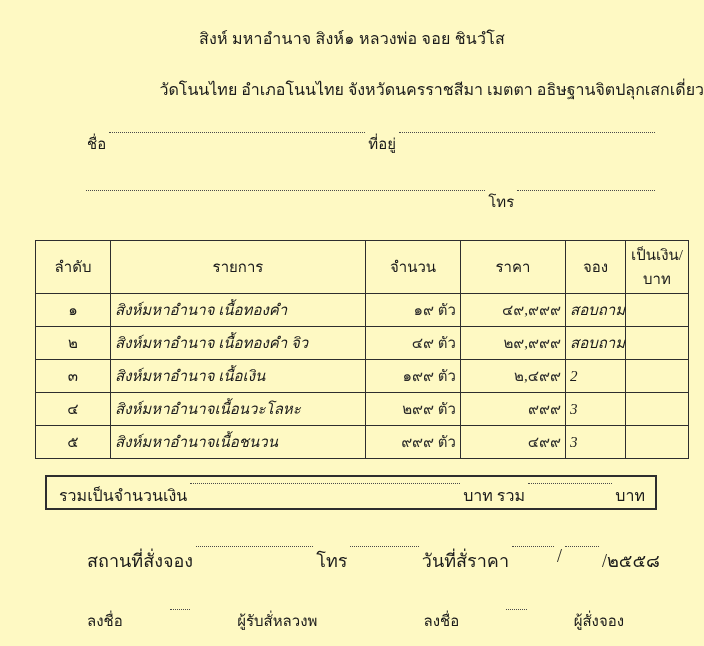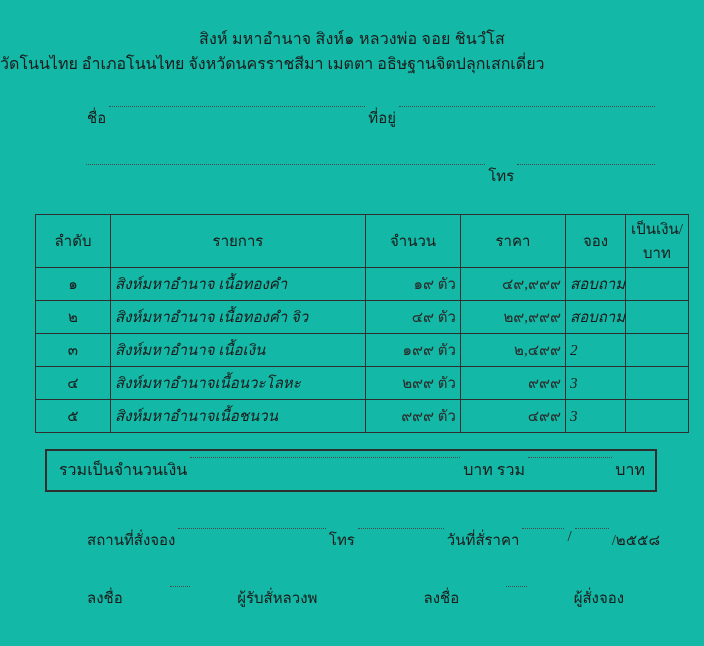--- a/index.html
+++ b/index.html
@@ -3,28 +3,28 @@
 <meta charset="utf-8">
 <style>
   * { margin: 0; padding: 0; box-sizing: border-box; }
   html, body { background: #ffffff; }
   body {
     width: 704px; height: 646px;
     font-family: "Liberation Serif", "DejaVu Serif", serif;
     color: #1b1b1b;
     overflow: hidden;
   }
-  .sheet { width: 704px; height: 646px; position: relative; background: #14b8a6; }
+  .sheet { width: 704px; height: 646px; position: relative; background: #fef9c3; }
 
   .title-line {
     text-align: center; font-size: 16px; padding-top: 26px;
     letter-spacing: .2px;
   }
   .subtitle-line {
-    text-align: left; font-size: 16px; 
+    text-align: right; font-size: 16px; margin-top: 26px;
   }
 
   .fill-row {
     display: flex; align-items: flex-start;
     font-size: 15px;
   }
   .fill-row .lbl { white-space: nowrap; padding: 0 2px; }
   .dots {
     flex: 1 1 auto;
     border-bottom: 1px dotted #4a4a4a;
@@ -52,26 +52,26 @@
   td.c-no { text-align: center; }
   td.c-item { text-align: left; padding-left: 9px; font-style: italic; }
   td.c-qty, td.c-price { text-align: right; color: #2a2a2a; }
   td.c-booked { font-style: italic; font-size: 15px; }
   td.c-amount { text-align: center; }
 
   .total-box {
     margin: 16px 0 0 45px;
     width: 612px;
     border: 2px solid #2e2e2e;
-    padding: 6px 8px 8px 10px;
+    padding: 6px 8px 0 10px;
     font-size: 16px;
   }
   .total-box .fill-row { font-size: 16px; }
 
-  #order-row { margin: 36px 42px 0 85px; font-size: 15px; }
+  #order-row { margin: 36px 42px 0 85px; font-size: 18px; }
   #sign-row  { margin: 34px 78px 0 85px; font-size: 15px; gap: 44px; }
   #sign-row .gap { flex: 0 0 14px; border: none; }
 </style>
 </head>
 <body>
 
 <div class="sheet">
 
   <div class="title-line">สิงห์ มหาอำนาจ สิงห์๑ หลวงพ่อ จอย ชินวํโส</div>
   <div class="subtitle-line">วัดโนนไทย อำเภอโนนไทย จังหวัดนครราชสีมา เมตตา อธิษฐานจิตปลุกเสกเดี่ยว</div>

